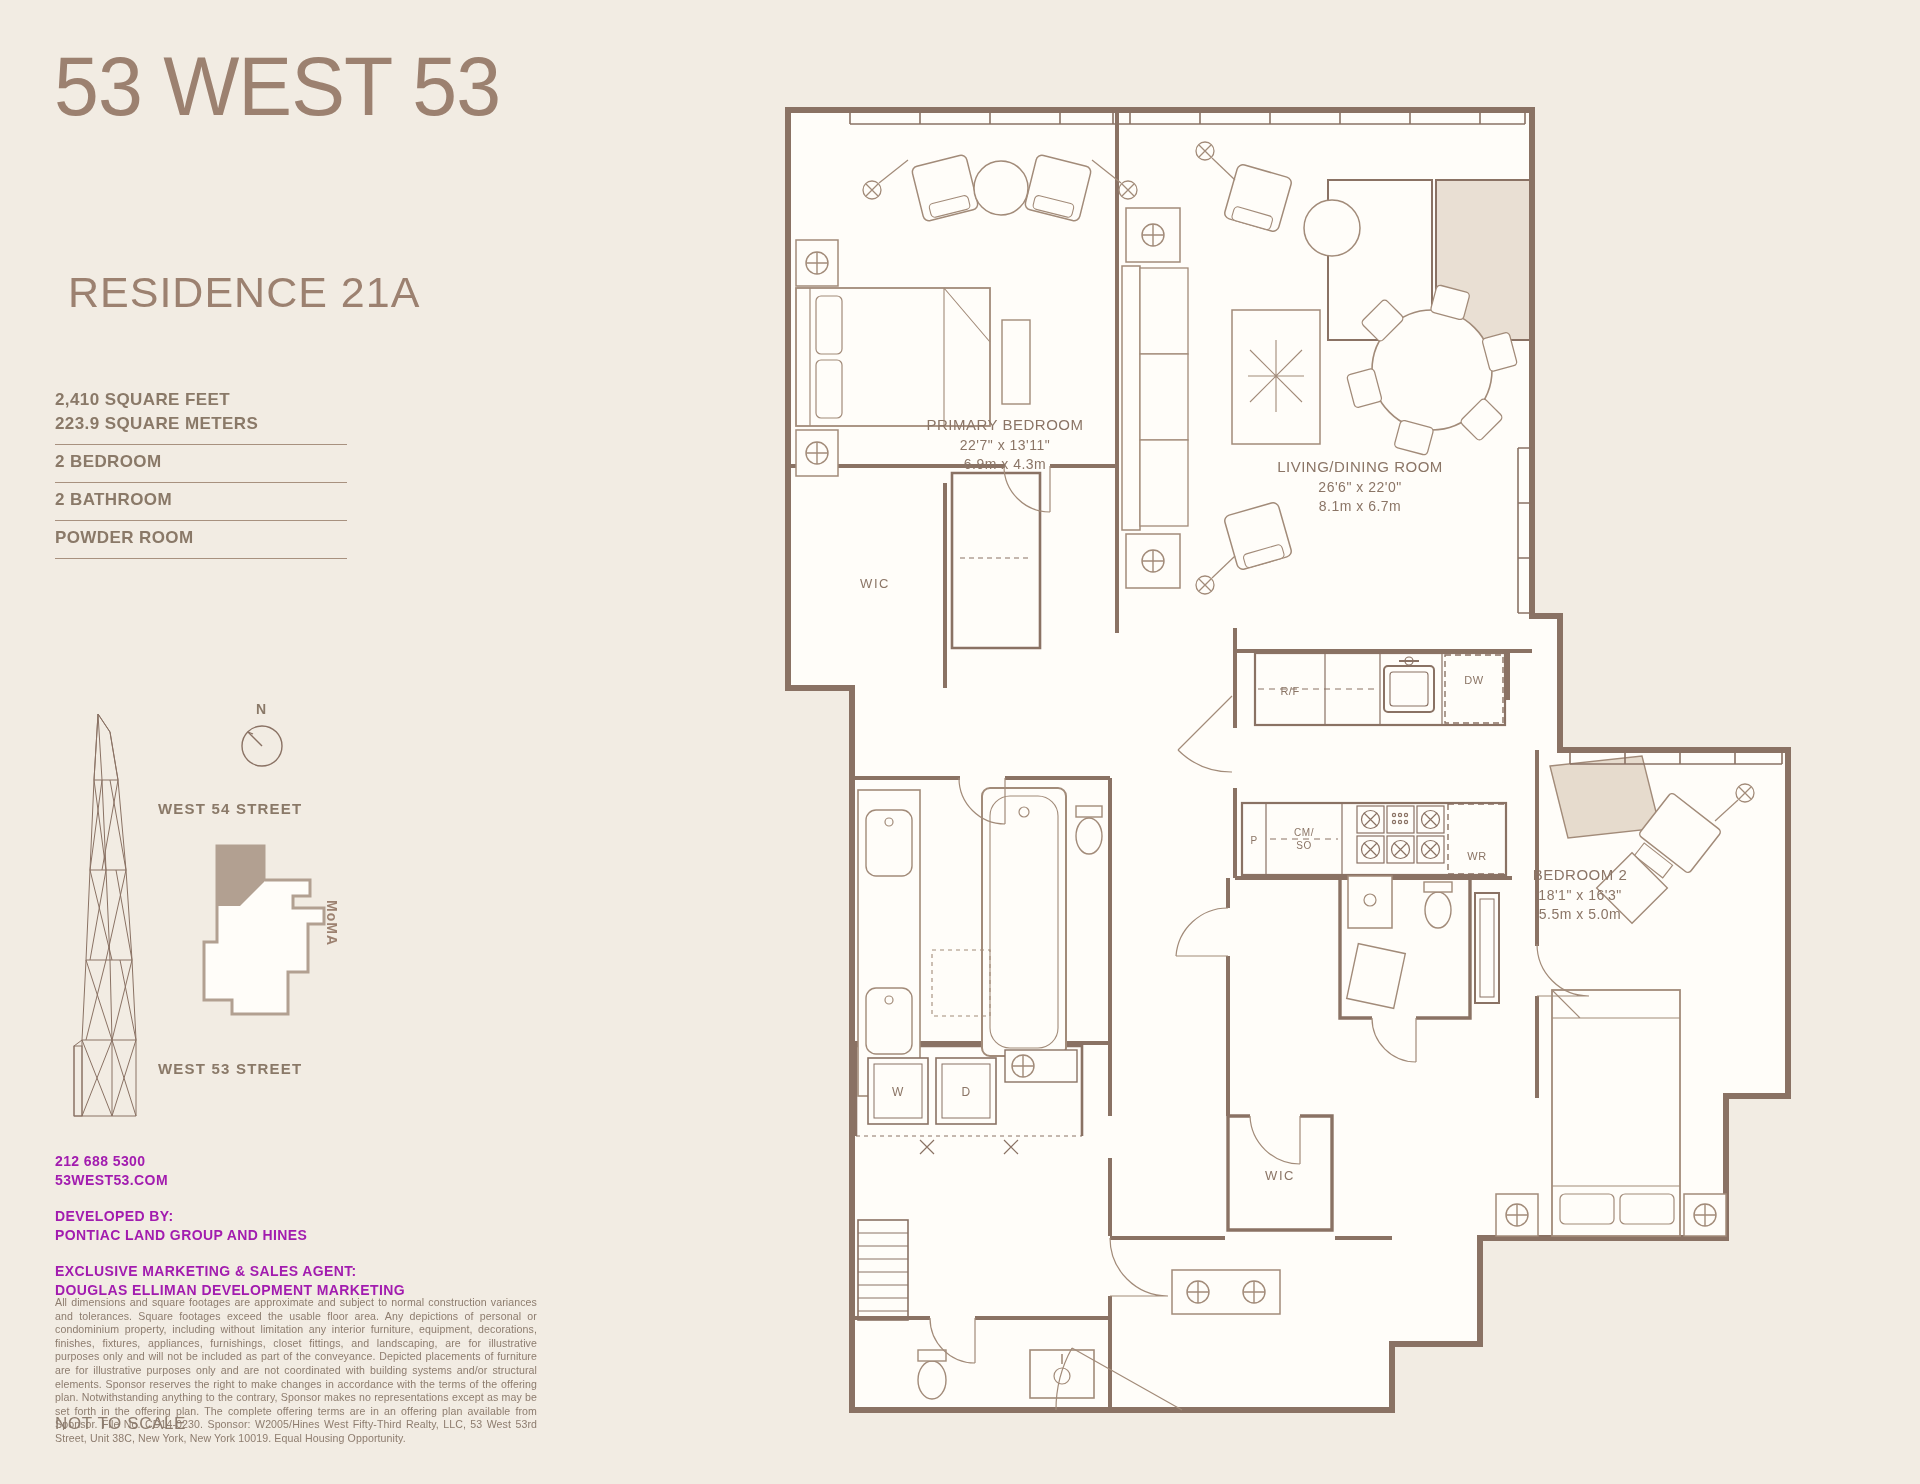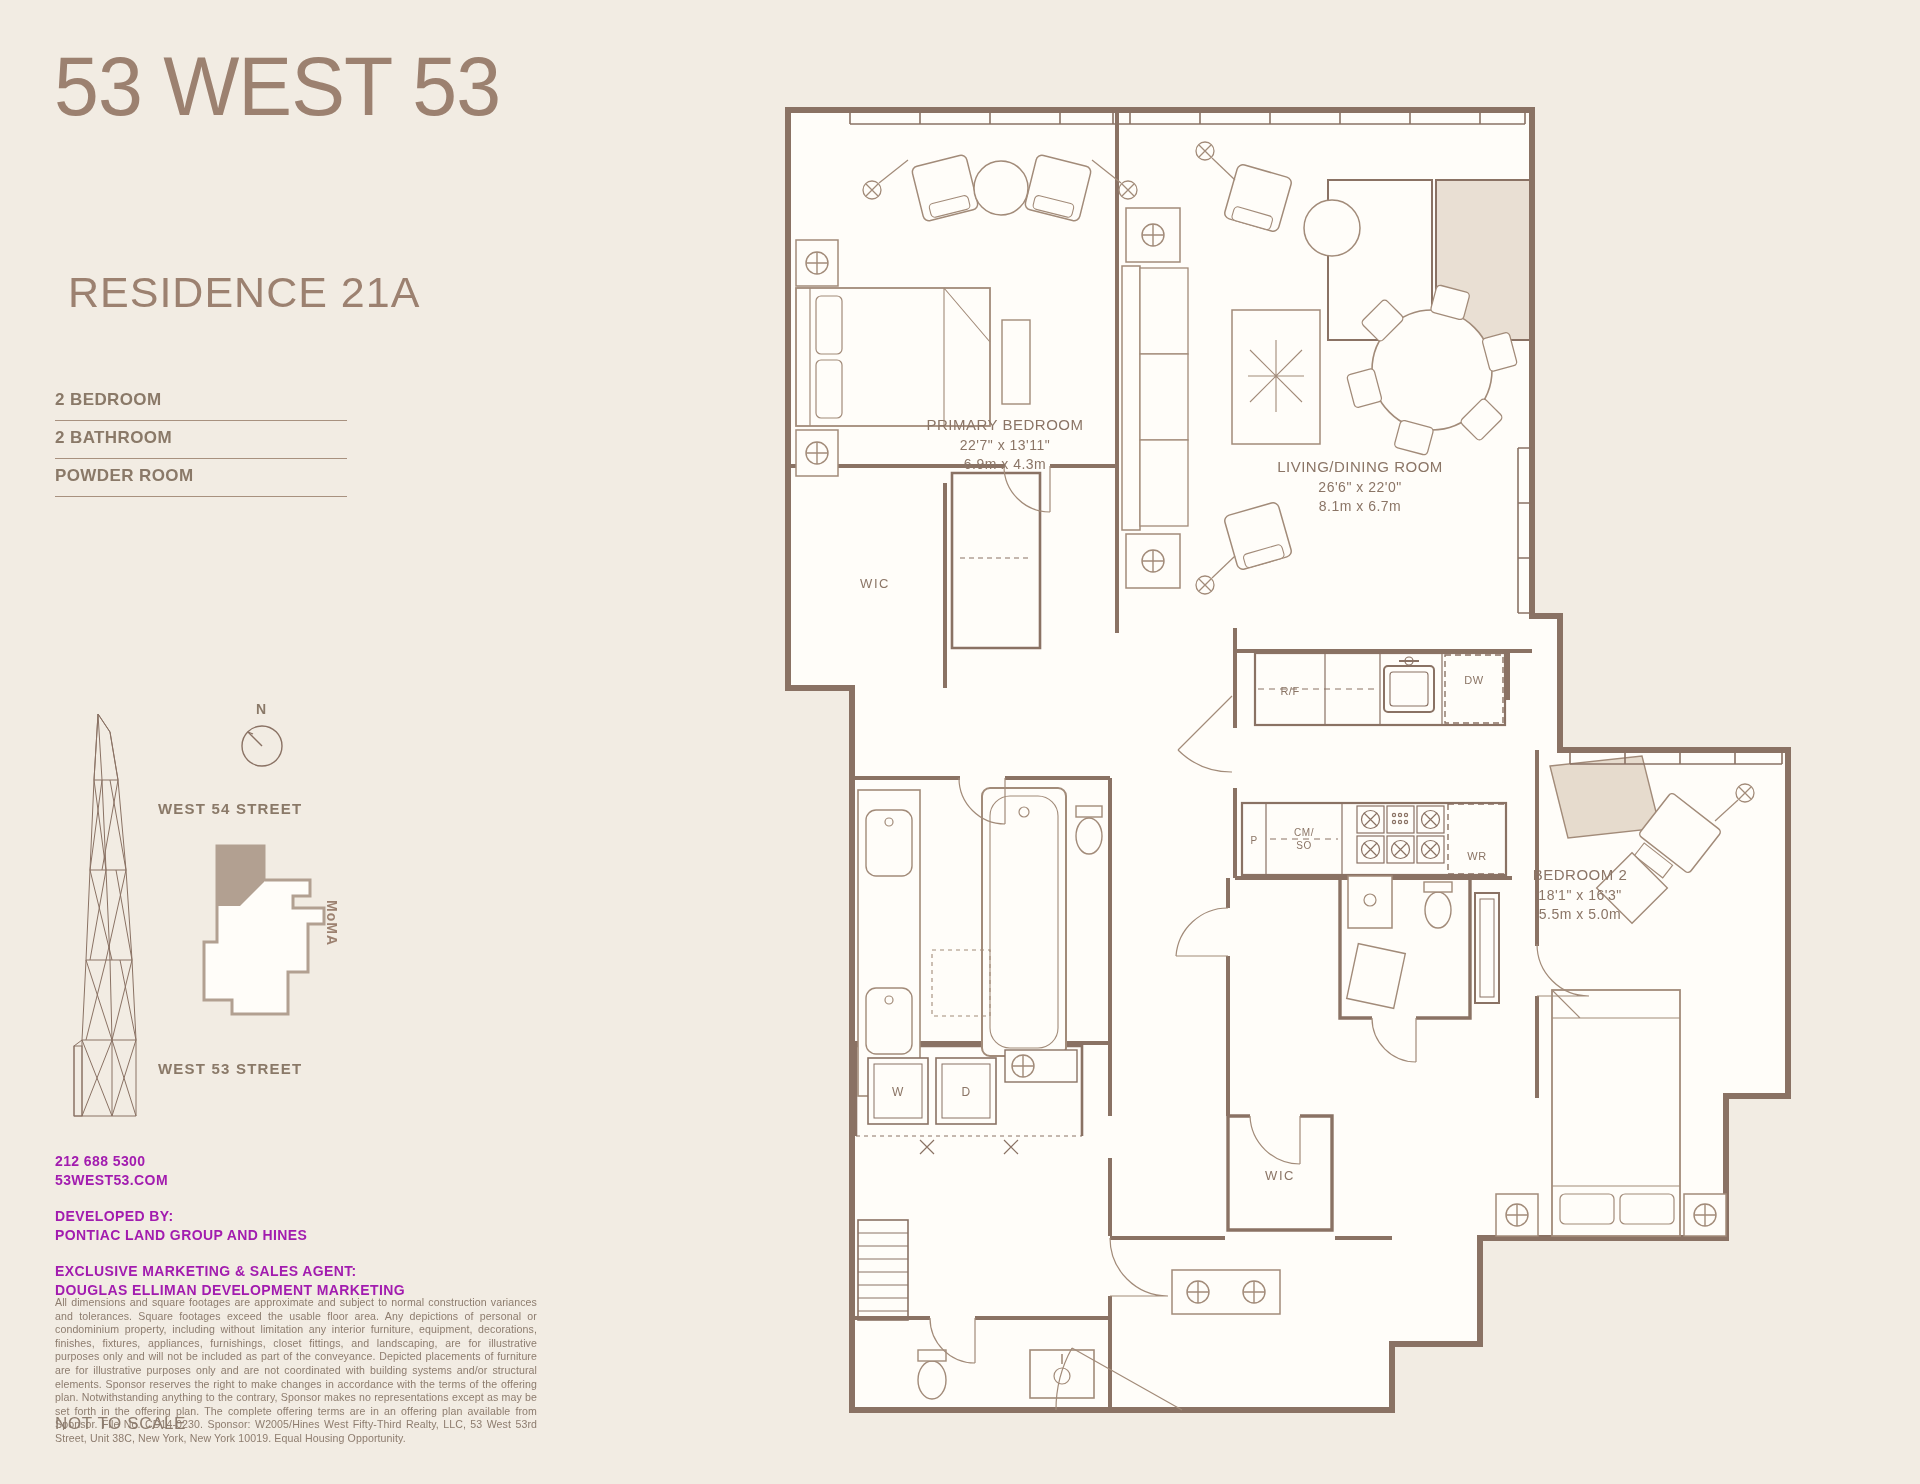--- a/index.html
+++ b/index.html
@@ -39,20 +39,24 @@
   .scalenote{left:55px;top:1414px;font-size:17px;color:#8d7c6e;letter-spacing:.6px;font-weight:400;}
   svg text{font-family:"Liberation Sans", sans-serif;}
 </style>
 </head>
 <body>
 
 <div class="abs logo">53 WEST 53</div>
 <div class="abs residence">RESIDENCE 21A</div>
 
 <div class="abs stats">
+  <div class="blk">
+    <div>2,410 SQUARE FEET</div>
+    <div>223.9 SQUARE METERS</div>
+  </div>
   <div class="blk">2 BEDROOM</div>
   <div class="blk">2 BATHROOM</div>
   <div class="blk">POWDER ROOM</div>
 </div>
 
 <svg class="abs tower" width="110" height="410" viewBox="0 0 110 410">
   <g stroke="#8a7264" stroke-width="1" fill="none">
     <path d="M30,4 L42,22 L50,70 L58,160 L64,250 L68,330 L68,406 L14,406 L14,330 L18,250 L22,160 L26,70 Z"></path>
     <path d="M14,330 L6,336 L6,406 L14,406"></path>
     <path d="M30,4 L34,70 L38,160 L42,250 L44,330 L44,406"></path>

